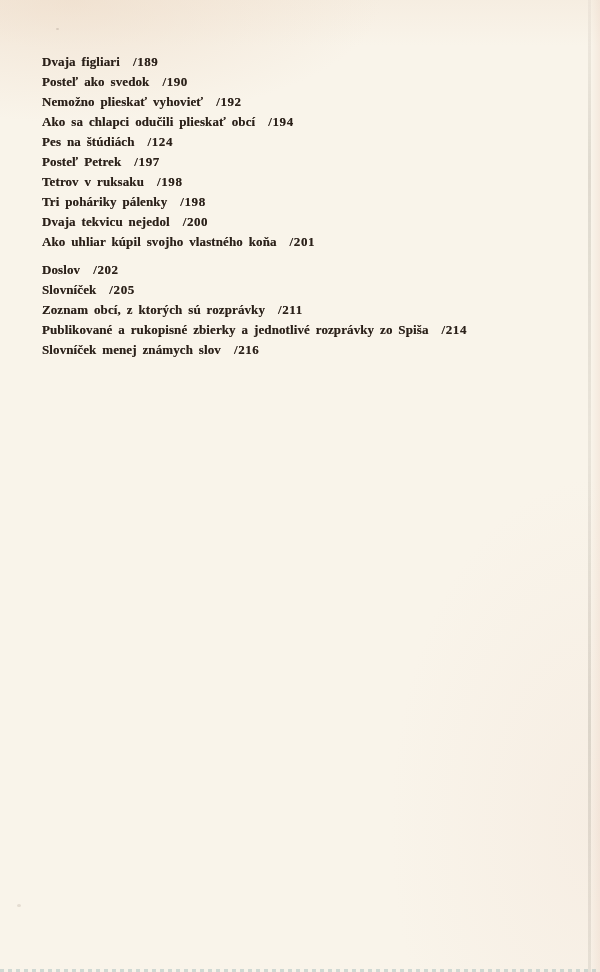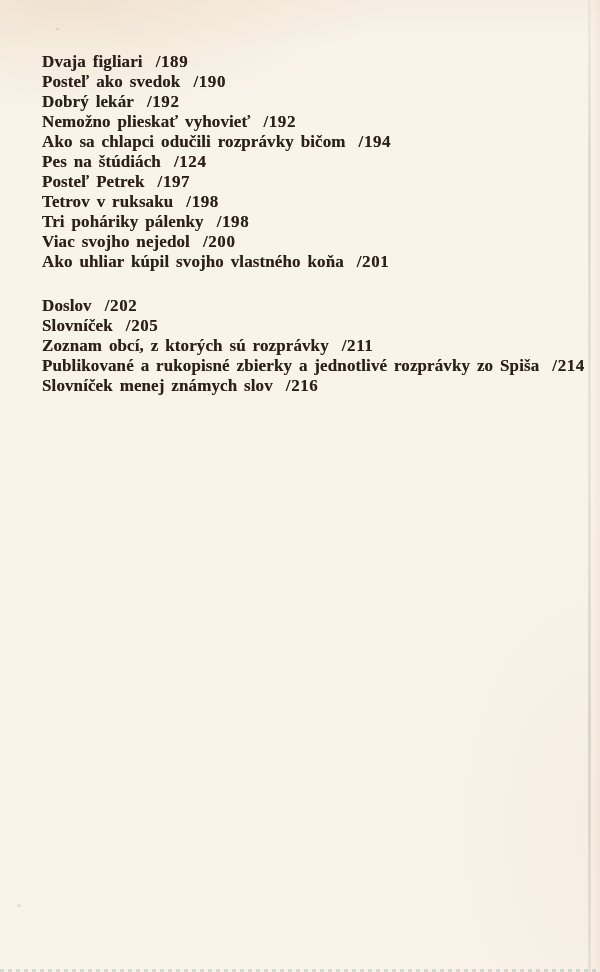--- a/index.html
+++ b/index.html
@@ -70,27 +70,27 @@
   }
   .speck-1 { left: 56px; top: 28px; width: 3px; height: 2px; background: rgba(120,100,90,0.22); }
   .speck-2 { left: 17px; top: 904px; width: 4px; height: 3px; background: rgba(205,192,180,0.45); }
 
   .toc {
     position: absolute;
     left: 42px;
     top: 52px;
     color: #2b211a;
     font-weight: 700;
-    font-size: 17px;
+    font-size: 13px;
     letter-spacing: 0.1px;
     word-spacing: 2.5px;
     text-shadow: 0 0 0.5px rgba(43,33,26,0.55);
   }
   .toc-section + .toc-section {
-    margin-top: 24px;
+    margin-top: 8px;
   }
   .toc-entry {
     height: 20px;
     line-height: 20px;
     white-space: nowrap;
   }
   .toc-page {
     margin-left: 13px;
     letter-spacing: 0.6px;
   }
@@ -103,28 +103,27 @@
   <div class="edge-line"></div>
   <div class="right-strip"></div>
   <div class="bottom-dots"></div>
   <div class="speck speck-1"></div>
   <div class="speck speck-2"></div>
 
   <div class="toc" id="sections-root" style="color: rgb(43, 33, 26);">
       <div class="toc-section">
         <div class="toc-entry"><span class="toc-title">Dvaja figliari</span><span class="toc-page">/189</span></div>
         <div class="toc-entry"><span class="toc-title">Posteľ ako svedok</span><span class="toc-page">/190</span></div>
-        <div class="toc-entry"><span class="toc-title">Dobrý lekár</span><span class="toc-page">/192</span></div>
         <div class="toc-entry"><span class="toc-title">Nemožno plieskať vyhovieť</span><span class="toc-page">/192</span></div>
-        <div class="toc-entry"><span class="toc-title">Ako sa chlapci odučili rozprávky bičom</span><span class="toc-page">/194</span></div>
+        <div class="toc-entry"><span class="toc-title">Ako sa chlapci odučili plieskať obcí</span><span class="toc-page">/194</span></div>
         <div class="toc-entry"><span class="toc-title">Pes na štúdiách</span><span class="toc-page">/124</span></div>
         <div class="toc-entry"><span class="toc-title">Posteľ Petrek</span><span class="toc-page">/197</span></div>
         <div class="toc-entry"><span class="toc-title">Tetrov v ruksaku</span><span class="toc-page">/198</span></div>
         <div class="toc-entry"><span class="toc-title">Tri poháriky pálenky</span><span class="toc-page">/198</span></div>
-        <div class="toc-entry"><span class="toc-title">Viac svojho nejedol</span><span class="toc-page">/200</span></div>
+        <div class="toc-entry"><span class="toc-title">Dvaja tekvicu nejedol</span><span class="toc-page">/200</span></div>
         <div class="toc-entry"><span class="toc-title">Ako uhliar kúpil svojho vlastného koňa</span><span class="toc-page">/201</span></div>
       </div>
       <div class="toc-section">
         <div class="toc-entry"><span class="toc-title">Doslov</span><span class="toc-page">/202</span></div>
         <div class="toc-entry"><span class="toc-title">Slovníček</span><span class="toc-page">/205</span></div>
         <div class="toc-entry"><span class="toc-title">Zoznam obcí, z ktorých sú rozprávky</span><span class="toc-page">/211</span></div>
         <div class="toc-entry"><span class="toc-title">Publikované a rukopisné zbierky a jednotlivé rozprávky zo Spiša</span><span class="toc-page">/214</span></div>
         <div class="toc-entry"><span class="toc-title">Slovníček menej známych slov</span><span class="toc-page">/216</span></div>
       </div>
     </div>

